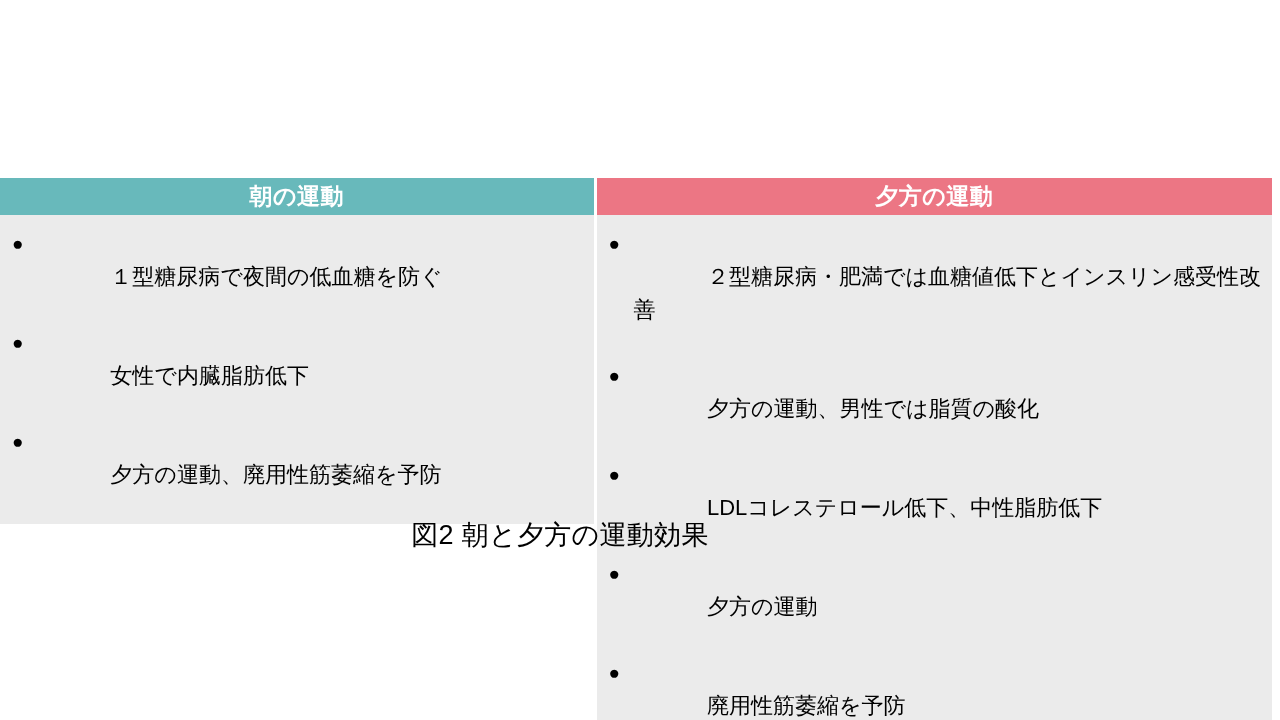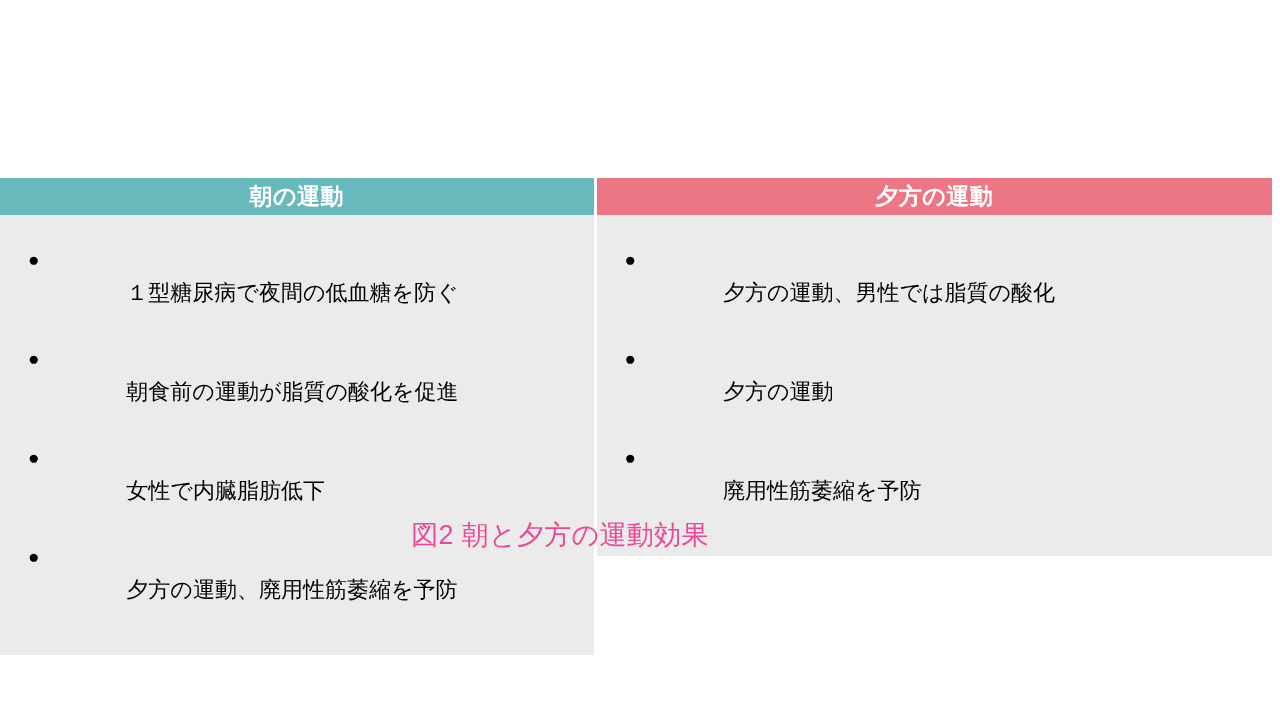--- a/index.html
+++ b/index.html
@@ -60,21 +60,21 @@
 
   .col-body {
     flex: 1 1 auto;
     background: #ebebeb;
     padding: 12px 0 0 0;
     box-sizing: border-box;
   }
 
   ul.bullets {
     list-style: none;
-    margin: 16px;
+    margin: 0;
     padding: 0;
   }
   ul.bullets li {
     position: relative;
     font-size: 22px;
     line-height: 33px;
     color: #000000;
     white-space: pre-wrap;
     box-sizing: border-box;
   }
@@ -94,57 +94,60 @@
 
   
   .caption {
     position: absolute;
     left: 0;
     top: 518px;
     width: 1120px;
     text-align: center;
     font-size: 27px;
     line-height: 34px;
-    color: #ec4899;
+    color: #000000;
     letter-spacing: 0.3px;
   }
 </style>
 </head>
 <body>
 
 <div id="slide">
 
   <div class="table-wrap">
 
     <div class="col col-left">
       <div class="col-head head-morning">朝の運動</div>
       <div class="col-body">
         <ul class="bullets">
           <li>
             <span>１型糖尿病で夜間の低血糖を防ぐ</span>
           </li>
           <li>
-            <span>朝食前の運動が脂質の酸化を促進</span>
-          </li>
-          <li>
             <span>女性で内臓脂肪低下</span>
           </li>
           <li>
             <span>夕方の運動、廃用性筋萎縮を予防</span>
           </li>
         </ul>
       </div>
     </div>
 
     <div class="col col-right">
       <div class="col-head head-evening">夕方の運動</div>
       <div class="col-body">
         <ul class="bullets">
           <li>
+            <span>２型糖尿病・肥満では血糖値低下とインスリン感受性改善</span>
+          </li>
+          <li>
             <span>夕方の運動、男性では脂質の酸化</span>
+          </li>
+          <li>
+            <span>LDLコレステロール低下、中性脂肪低下</span>
           </li>
           <li>
             <span>夕方の運動</span>
           </li>
           <li>
             <span>廃用性筋萎縮を予防</span>
           </li>
 
         </ul>
       </div>

